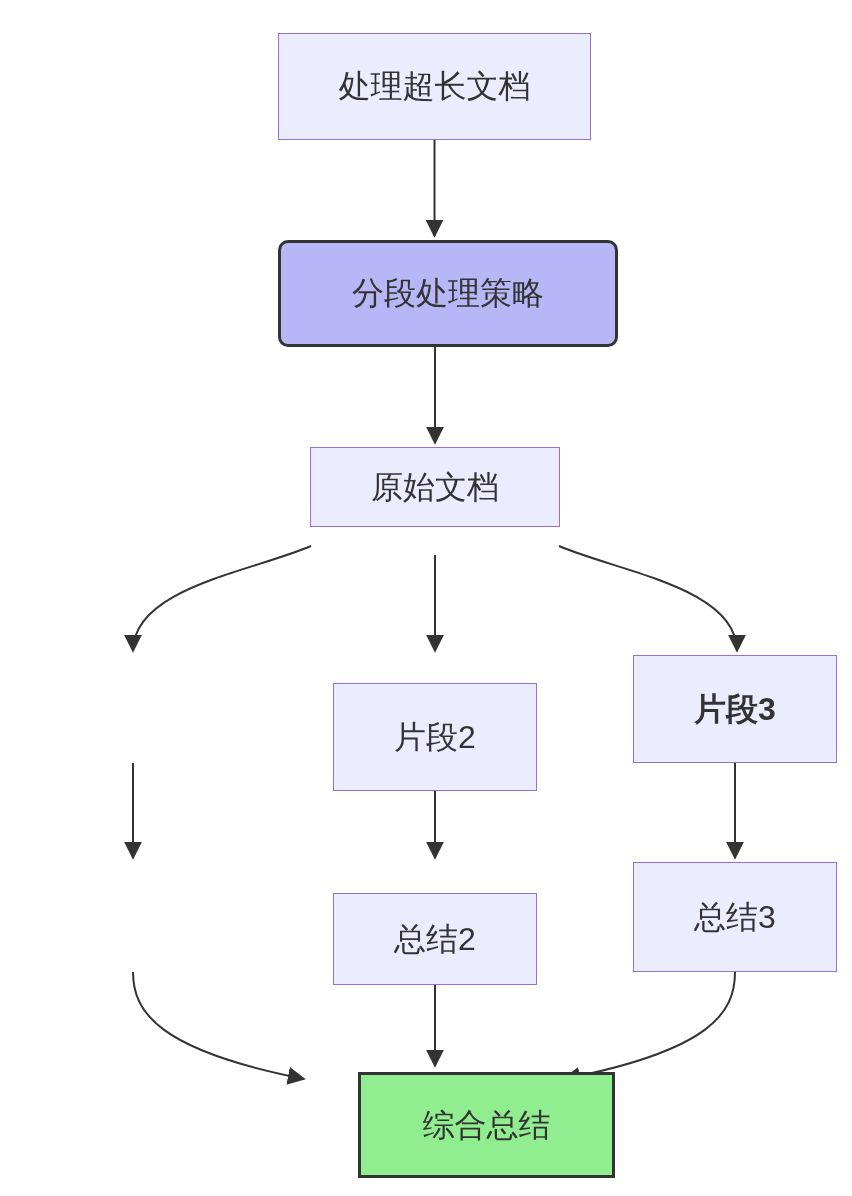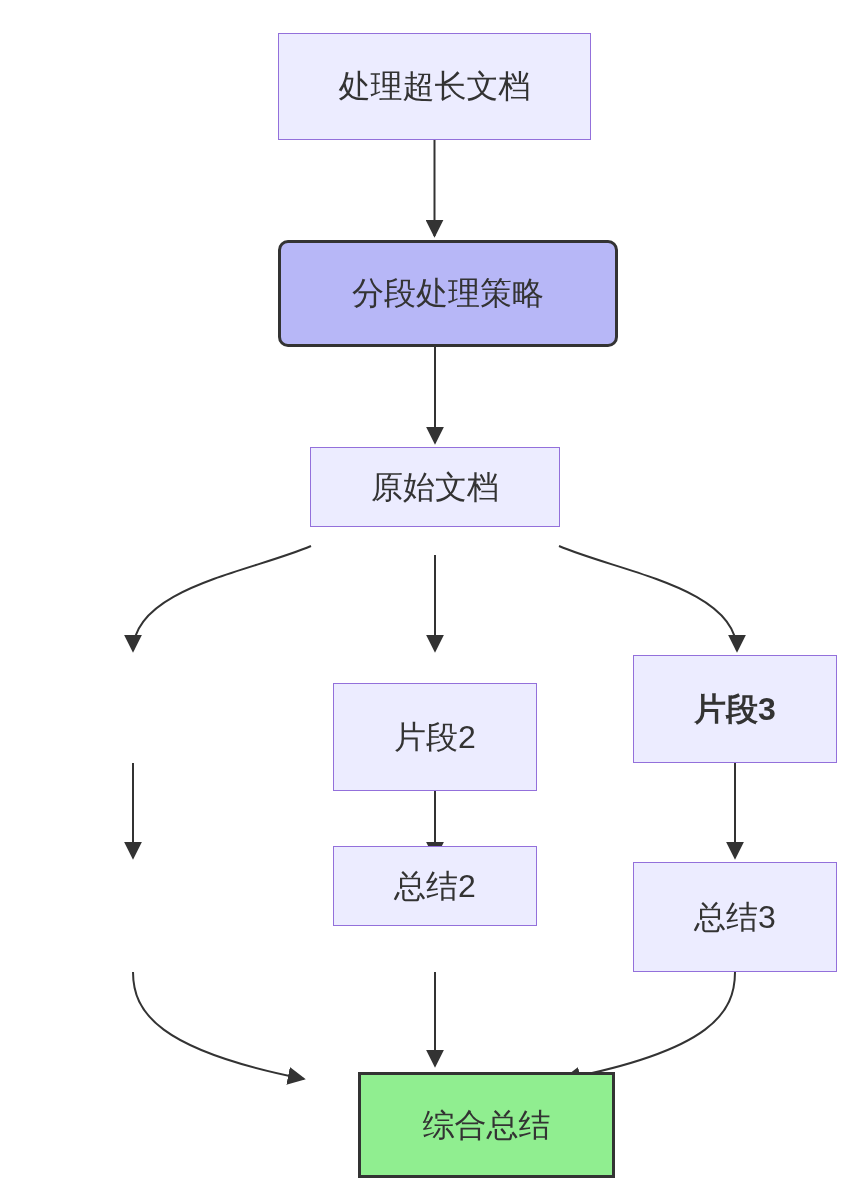--- a/index.html
+++ b/index.html
@@ -98,21 +98,21 @@
 
   <div class="node default" style="left:333px; top:655px; width:204px; height:108px;margin-top:28px;">
     <span>片段2</span>
   </div>
 
   <div class="node default" style="left:633px; top:655px; width:204px; height:108px;font-weight:bold;">
     <span>片段3</span>
   </div>
 
 
-  <div class="node default" style="left:333px; top:846px; width:204px; height:80px;">
+  <div class="node default" style="left:333px; top:893px; width:204px; height:92px;">
     <span>总结2</span>
   </div>
 
   <div class="node default" style="left:633px; top:862px; width:204px; height:110px;">
     <span>总结3</span>
   </div>
 
   <div class="node success" style="left:310px; top:1072px; width:257px; height:106px;">
     <span>综合总结</span>
   </div>

